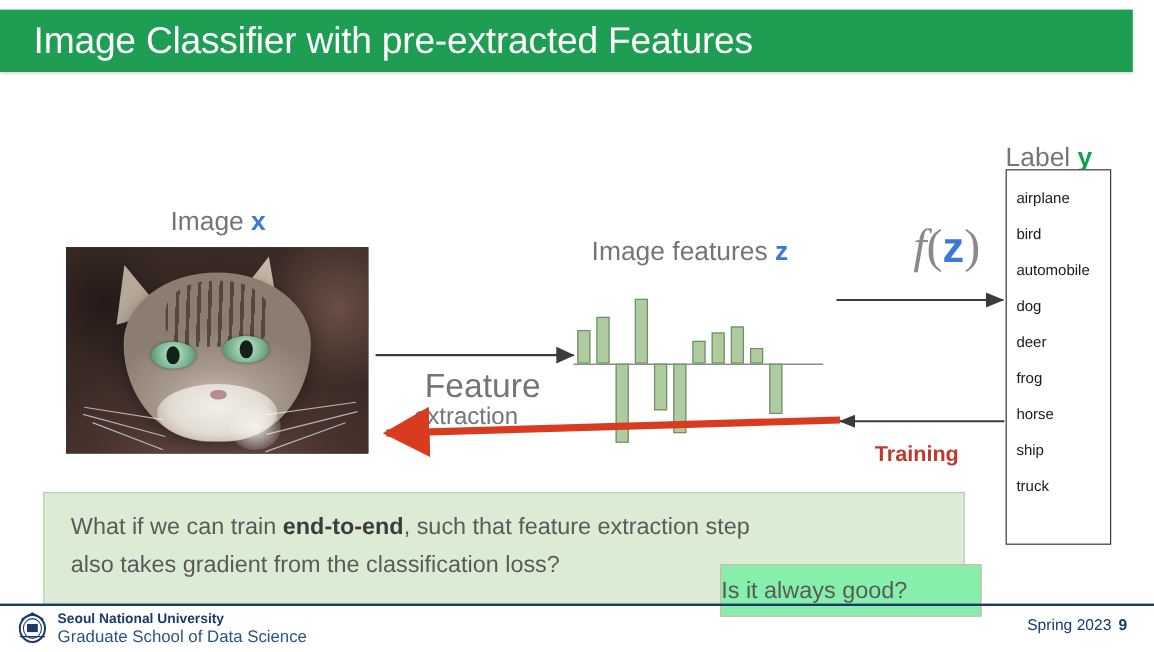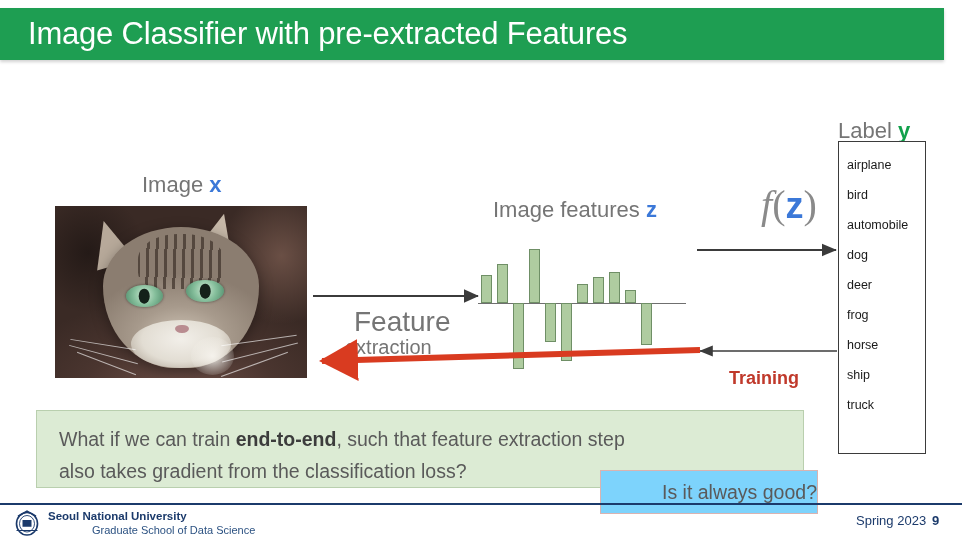--- a/index.html
+++ b/index.html
@@ -223,46 +223,46 @@
     width: 962px; height: 543px;
     pointer-events: none;
   }
 
   
   #green-box {
     position: absolute;
     left: 36px;
     top: 410px;
     width: 768px;
-    height: 78px;
+    height: 94px;
     background: #DCEBD4;
     border: 1px solid #b9cfae;
     box-sizing: border-box;
     padding: 12px 18px 0 22px;
   }
   #green-box .line {
     color: #5a5a5a;
     font-size: 19.5px;
     line-height: 32px;
     white-space: nowrap;
   }
   #green-box b { color: #3c3c3c; }
 
   #pink-box {
     position: absolute;
     left: 600px;
     top: 470px;
     width: 218px;
     height: 44px;
-    background: #7dd3fc;
+    background: #86efac;
     border: 1px solid #d9b3b1;
     box-sizing: border-box;
     display: flex;
     align-items: center;
-    justify-content: flex-end;
+    justify-content: flex-start;
   }
   #pink-box .txt {
     color: #5a5a5a;
     font-size: 19.5px;
     white-space: nowrap;
   }
 
   
   #training-label {
     position: absolute;
@@ -310,24 +310,23 @@
   }
   #snu-text .l1 {
     color: #1B3A6B;
     font-size: 11.5px;
     font-weight: bold;
     line-height: 14px;
     white-space: nowrap;
   }
   #snu-text .l2 {
     color: #2c5282;
-    font-size: 11px;
+    font-size: 14px;
     line-height: 14px;
     white-space: nowrap;
-    margin-left: 44px;
   }
   #term-label {
     position: absolute;
     left: 856px;
     top: 513px;
     color: #1B3A6B;
     font-size: 13px;
     white-space: nowrap;
   }
   #page-number {

